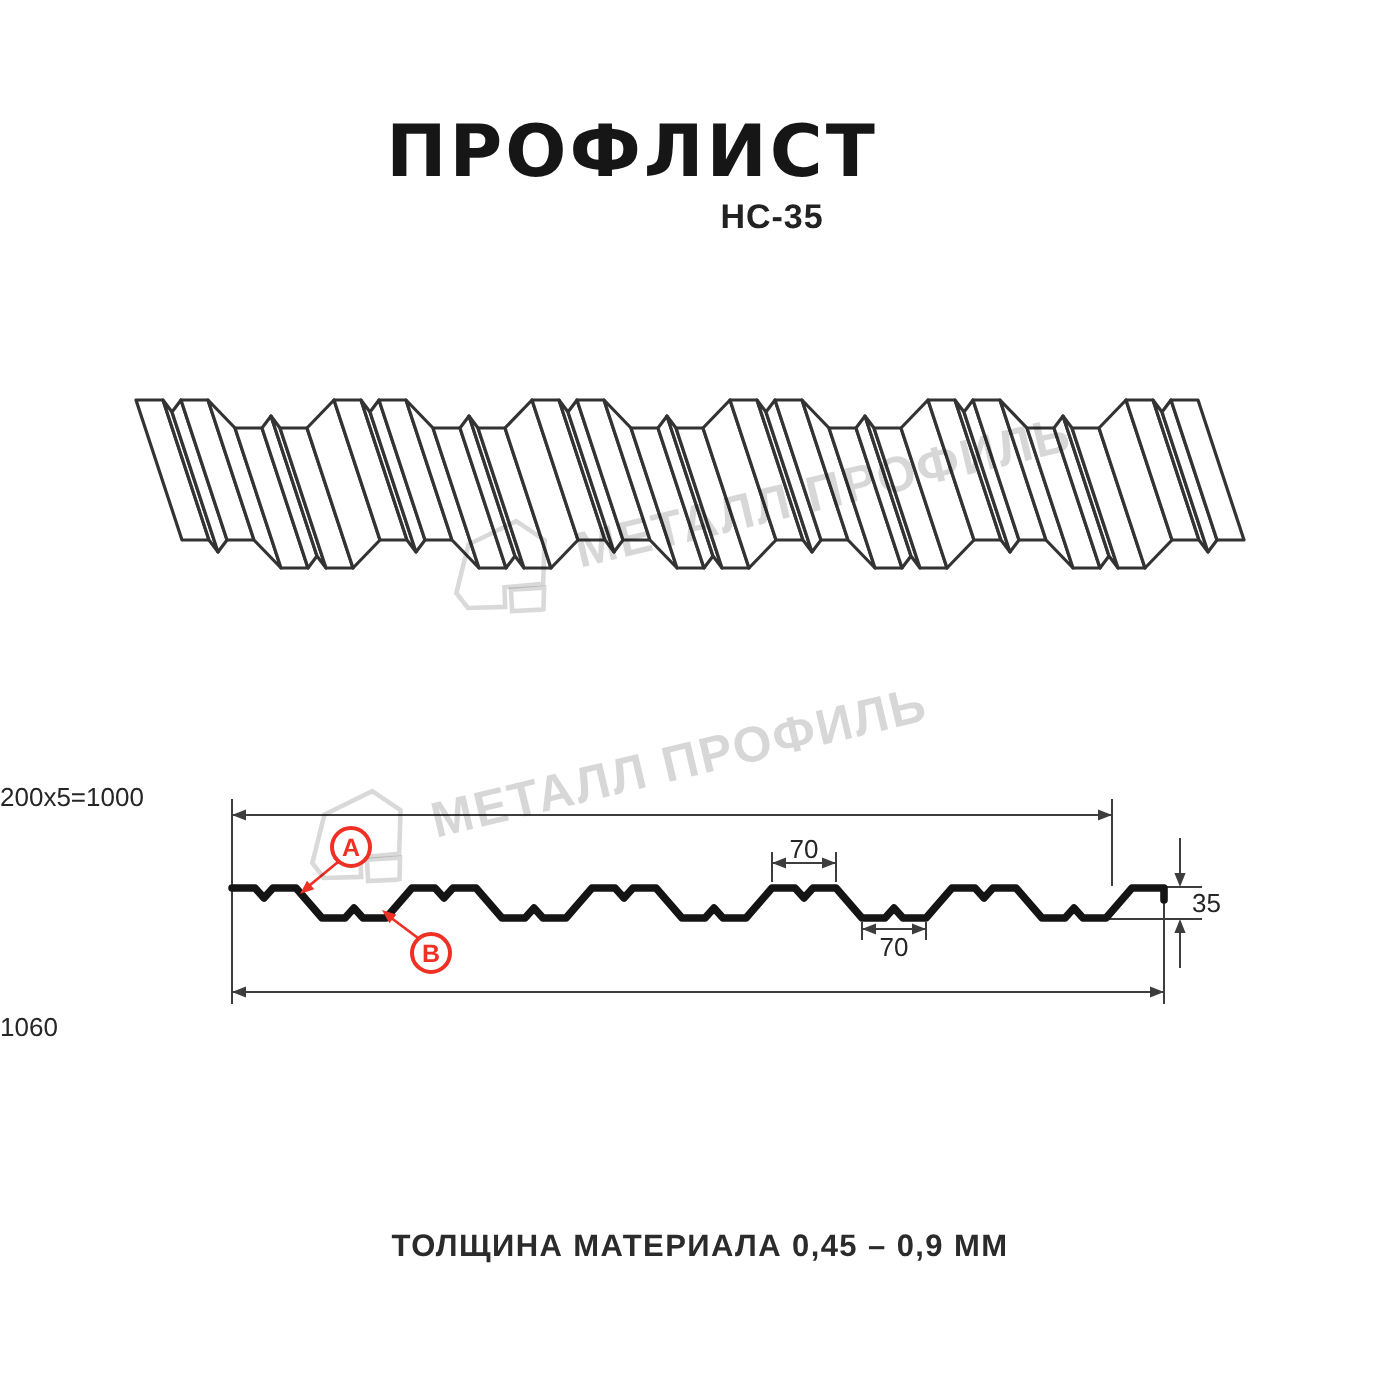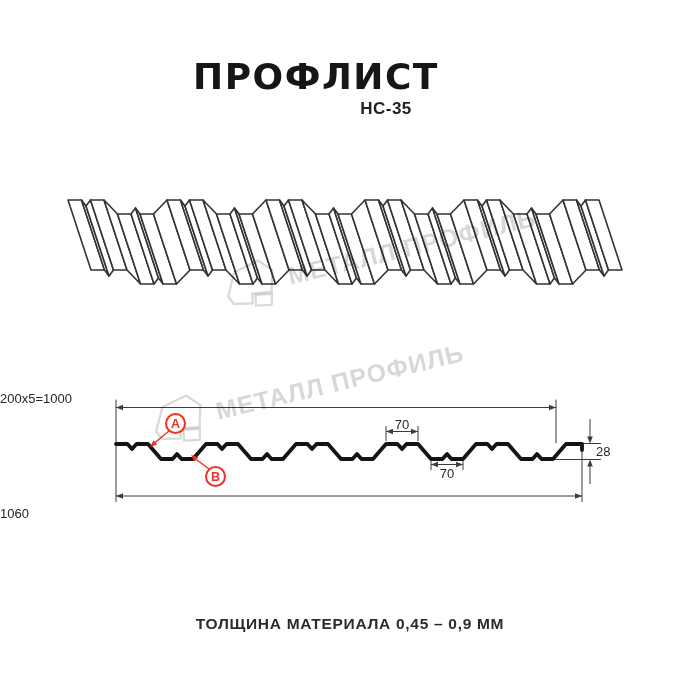--- a/index.html
+++ b/index.html
@@ -136,19 +136,19 @@
       <path d="M5,32 L17,9 L44,3 L56,16 L50,38 L30,35 L28,45 L9,41 Z" fill="none" stroke="rgba(0,0,0,0.15)" stroke-width="2.4"></path>
       <path d="M33,37 L50,40 L47,51 L31,48 Z" fill="none" stroke="rgba(0,0,0,0.15)" stroke-width="2.4"></path>
     </svg>
     <span class="wm-text">МЕТАЛЛ ПРОФИЛЬ</span>
   </div>
 
   <div class="dim center" style="top:391px">200x5=1000</div>
   <div class="dim center" style="top:506px">1060</div>
   <div class="dim small" style="left:386px;top:417px">70</div>
   <div class="dim small" style="left:431px;top:466px">70</div>
-  <div class="dim" style="left:596px;top:444px">28</div>
+  <div class="dim" style="left:596px;top:444px">35</div>
 
   <div class="marker" style="left:165px;top:413px">А</div>
   <div class="marker" style="left:205px;top:466px">В</div>
 
   <div class="footer-note">ТОЛЩИНА МАТЕРИАЛА 0,45 – 0,9 ММ</div>
 </div>
 
 </body></html>

